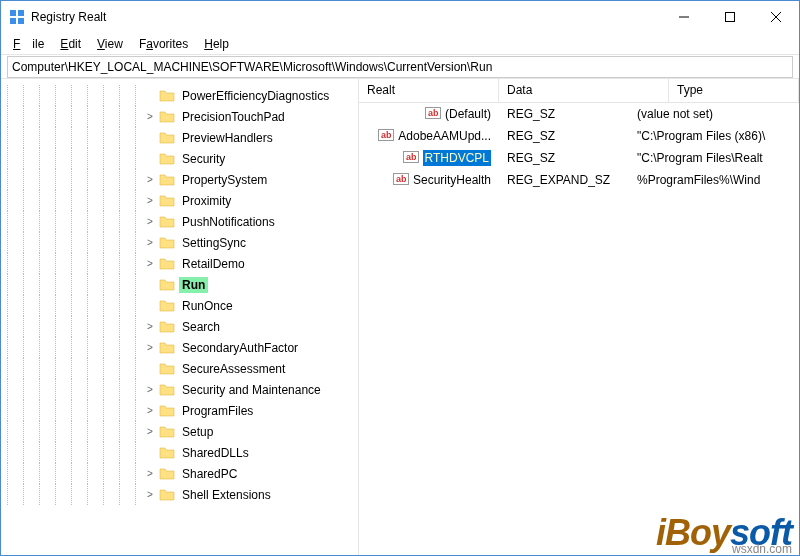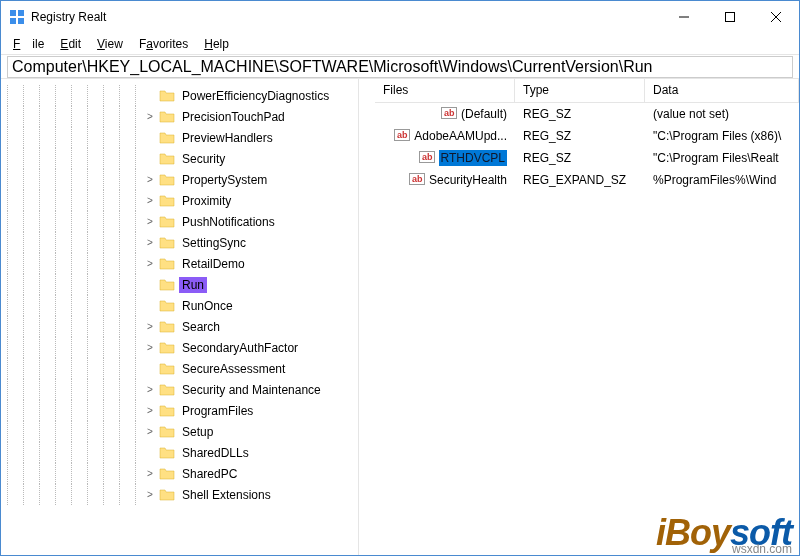--- a/index.html
+++ b/index.html
@@ -7,45 +7,45 @@
 .window { width: 800px; height: 556px; border: 1px solid #4a8ad0; display: flex; flex-direction: column; background: #fff; }
 .titlebar { height: 32px; display: flex; align-items: center; padding: 0 0 0 8px; background: #fff; }
 .titlebar .icon { width: 16px; height: 16px; margin-right: 6px; }
 .titlebar .title { font-size: 12px; flex: 1; }
 .titlebar .wbtns { display: flex; height: 100%; }
 .titlebar .wbtn { width: 46px; display: flex; align-items: center; justify-content: center; cursor: pointer; }
 .menubar { height: 22px; display: flex; align-items: center; padding: 0 6px; font-size: 12px; gap: 4px; border-bottom: 1px solid #e5e5e5; }
 .menubar span { padding: 2px 6px; cursor: pointer; }
 .menubar u { text-decoration: underline; }
 .addressbar { height: 24px; display: flex; align-items: center; padding: 3px 6px; border-bottom: 1px solid #e5e5e5; }
-.addressbar input { width: 100%; border: 1px solid #ccc; font-size: 16px; padding: 10px 4px; height: 20px; }
-.client { flex: 1; display: flex; overflow: hidden; gap: 16px; }
+.addressbar input { width: 100%; border: 1px solid #ccc; font-size: 12px; padding: 10px 4px; height: 20px; }
+.client { flex: 1; display: flex; overflow: hidden; }
 .tree { width: 358px; border-right: 1px solid #e5e5e5; overflow: hidden; position: relative; }
 .tree-inner { padding: 6px 0 0 0; font-size: 12px; overflow-y: scroll; height: 100%; }
 .tree-inner::-webkit-scrollbar { width: 17px; }
 .tree-inner::-webkit-scrollbar-track { background: #f0f0f0; }
 .tree-inner::-webkit-scrollbar-thumb { background: #c2c2c2; border: 1px solid #f0f0f0; }
 .tnode { display: flex; align-items: center; height: 21px; white-space: nowrap; cursor: pointer; }
 .tnode .lines { display: flex; }
 .tnode .vline { width: 10px; height: 21px; border-left: 1px dotted #bababa; margin-left: 6px; }
 .tnode .exp { width: 10px; display: flex; align-items: center; justify-content: center; color: #666; font-size: 10px; }
 .tnode .folder { width: 16px; height: 16px; margin: 0 4px; }
 .tnode .label { padding: 1px 3px; }
-.tnode.sel .label { background: #8b5cf6; }
+.tnode.sel .label { background: #86efac; font-weight: bold; }
 .listpane { flex: 1; display: flex; flex-direction: column; overflow: hidden; }
 .listhdr { display: flex; height: 24px; border-bottom: 1px solid #e5e5e5; font-size: 12px; }
 .listhdr .col { padding: 4px 8px; border-right: 1px solid #e5e5e5; }
 .listbody { flex: 1; overflow-y: scroll; font-size: 12px; }
 .listbody::-webkit-scrollbar { width: 17px; }
 .listbody::-webkit-scrollbar-track { background: #f0f0f0; }
 .listbody::-webkit-scrollbar-thumb { background: #c2c2c2; }
 .lrow { display: flex; height: 22px; align-items: center; cursor: pointer; }
 .lrow .cell { padding: 2px 8px; white-space: nowrap; overflow: hidden; text-overflow: ellipsis; }
 .lrow .nmcell { display: flex; align-items: center; gap: 4px; justify-content: flex-end; }
-.lrow.sel .nmcell .nametxt { background: #0078d7; color: #0f172a; padding: 1px 2px; }
+.lrow.sel .nmcell .nametxt { background: #0078d7; color: #fef9c3; padding: 1px 2px; }
 .cname { width: 140px; }
 .ctype { width: 130px; }
 .cdata { flex: 1; }
 .watermark { position: absolute; right: 8px; bottom: 2px; font-family: Arial, sans-serif; font-weight: 900; font-size: 36px; color: #0b5aa8; font-style: italic; letter-spacing: -1px; text-shadow: 1px 1px 0 #fff; pointer-events:none}
 .watermark .red { color: #a16207; }
 .wmsrc { position: absolute; right: 8px; bottom: 0; font-size: 12px; color: #888; pointer-events:none}
 </style>
 </head>
 <body>
 
@@ -452,23 +452,23 @@
             <span class="exp">&gt;</span>
             <span class="folder"><svg width="16" height="16" viewBox="0 0 16 16">
                 <path d="M1 3 h5 l1 2 h8 v8 h-14 z" fill="#ffe083" stroke="#d8b12c" stroke-width="0.5"></path>
               </svg></span>
             <span class="label">Shell Extensions</span>
           </div>
         </div>
     </div>
     <div class="listpane">
       <div class="listhdr">
-        <div class="col cname">Files</div>
+        <div class="col cname">Realt</div>
+        <div class="col cdata">Data</div>
         <div class="col ctype">Type</div>
-        <div class="col cdata">Data</div>
       </div>
       <div class="listbody" id="list-body">
           <div class="lrow">
             <div class="cell cname nmcell">
               <span><svg width="16" height="16" viewBox="0 0 16 16">
                   <rect x="0.5" y="2.5" width="15" height="11" fill="#fff" stroke="#999"></rect>
                   <text x="3" y="11" font-size="9" fill="#c33" font-family="Arial" font-weight="bold">ab</text>
                 </svg></span>
               <span class="nametxt">(Default)</span>
             </div>

